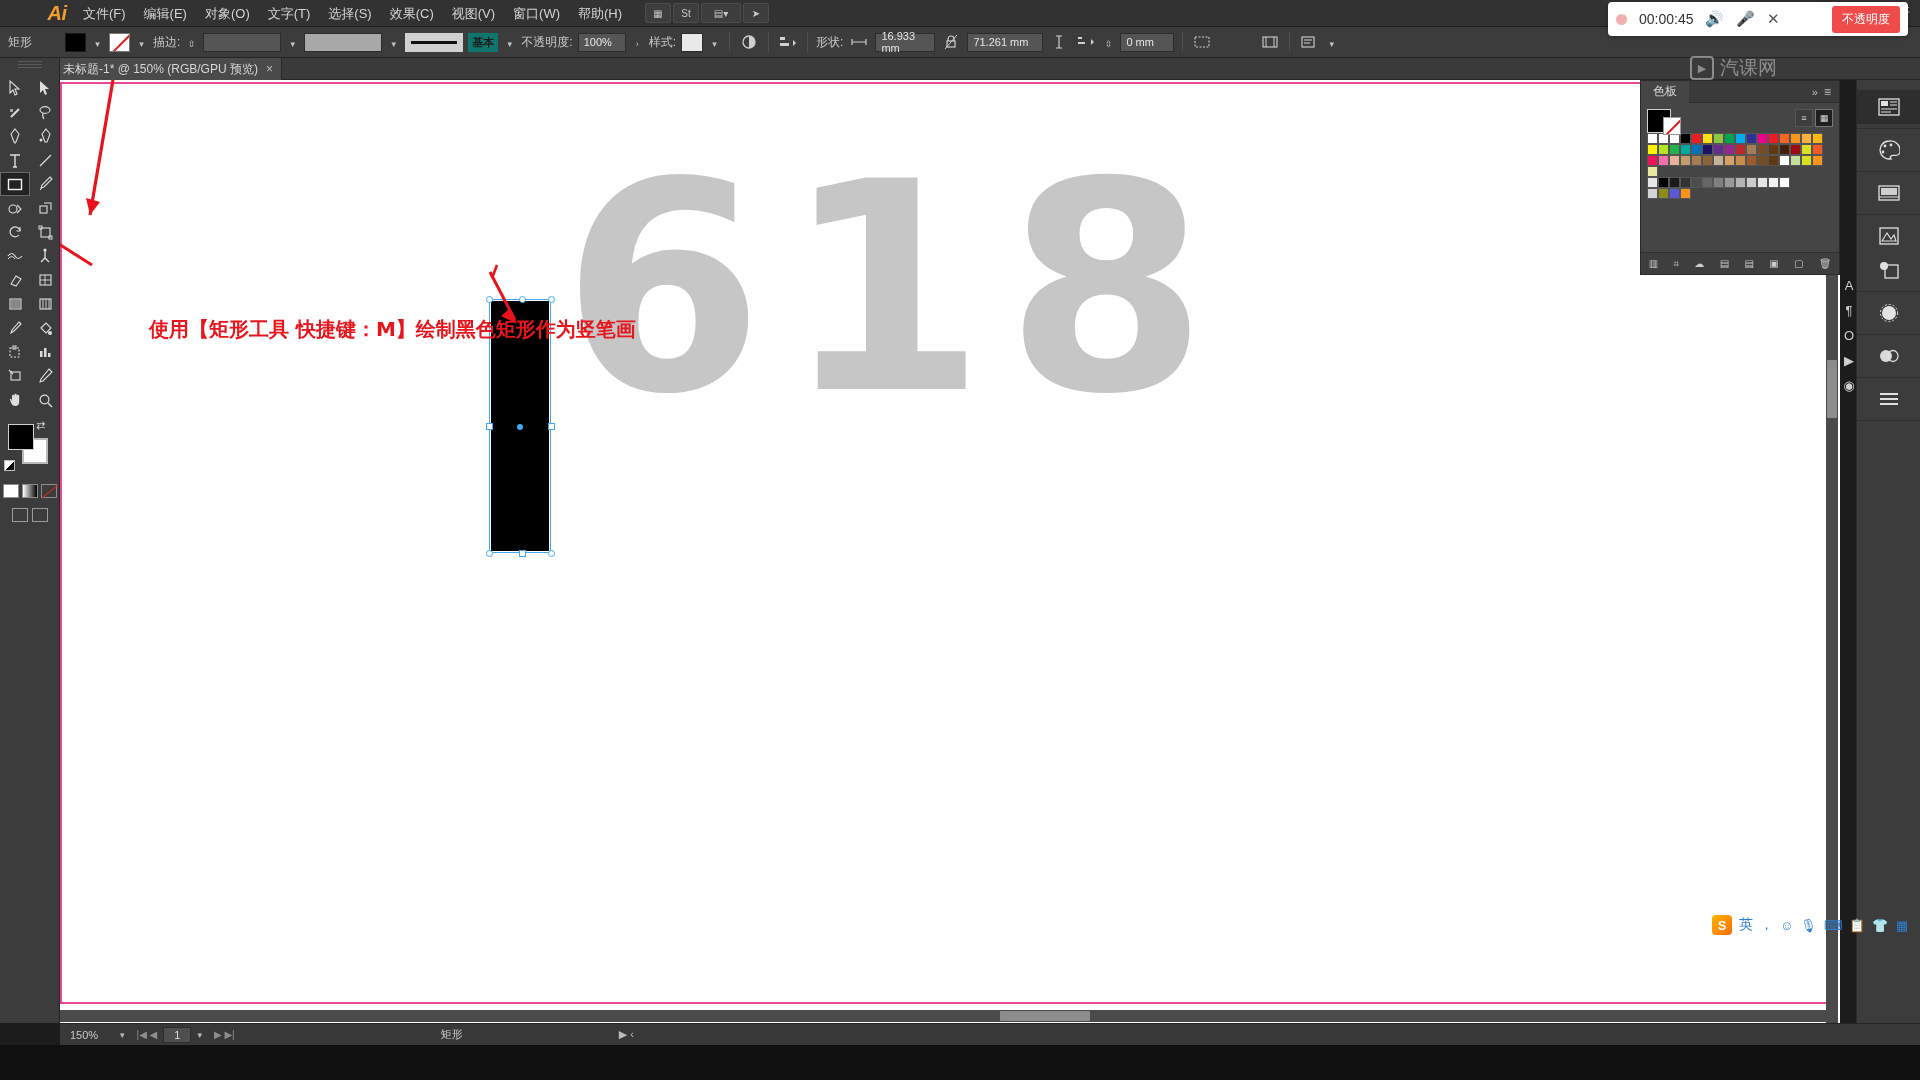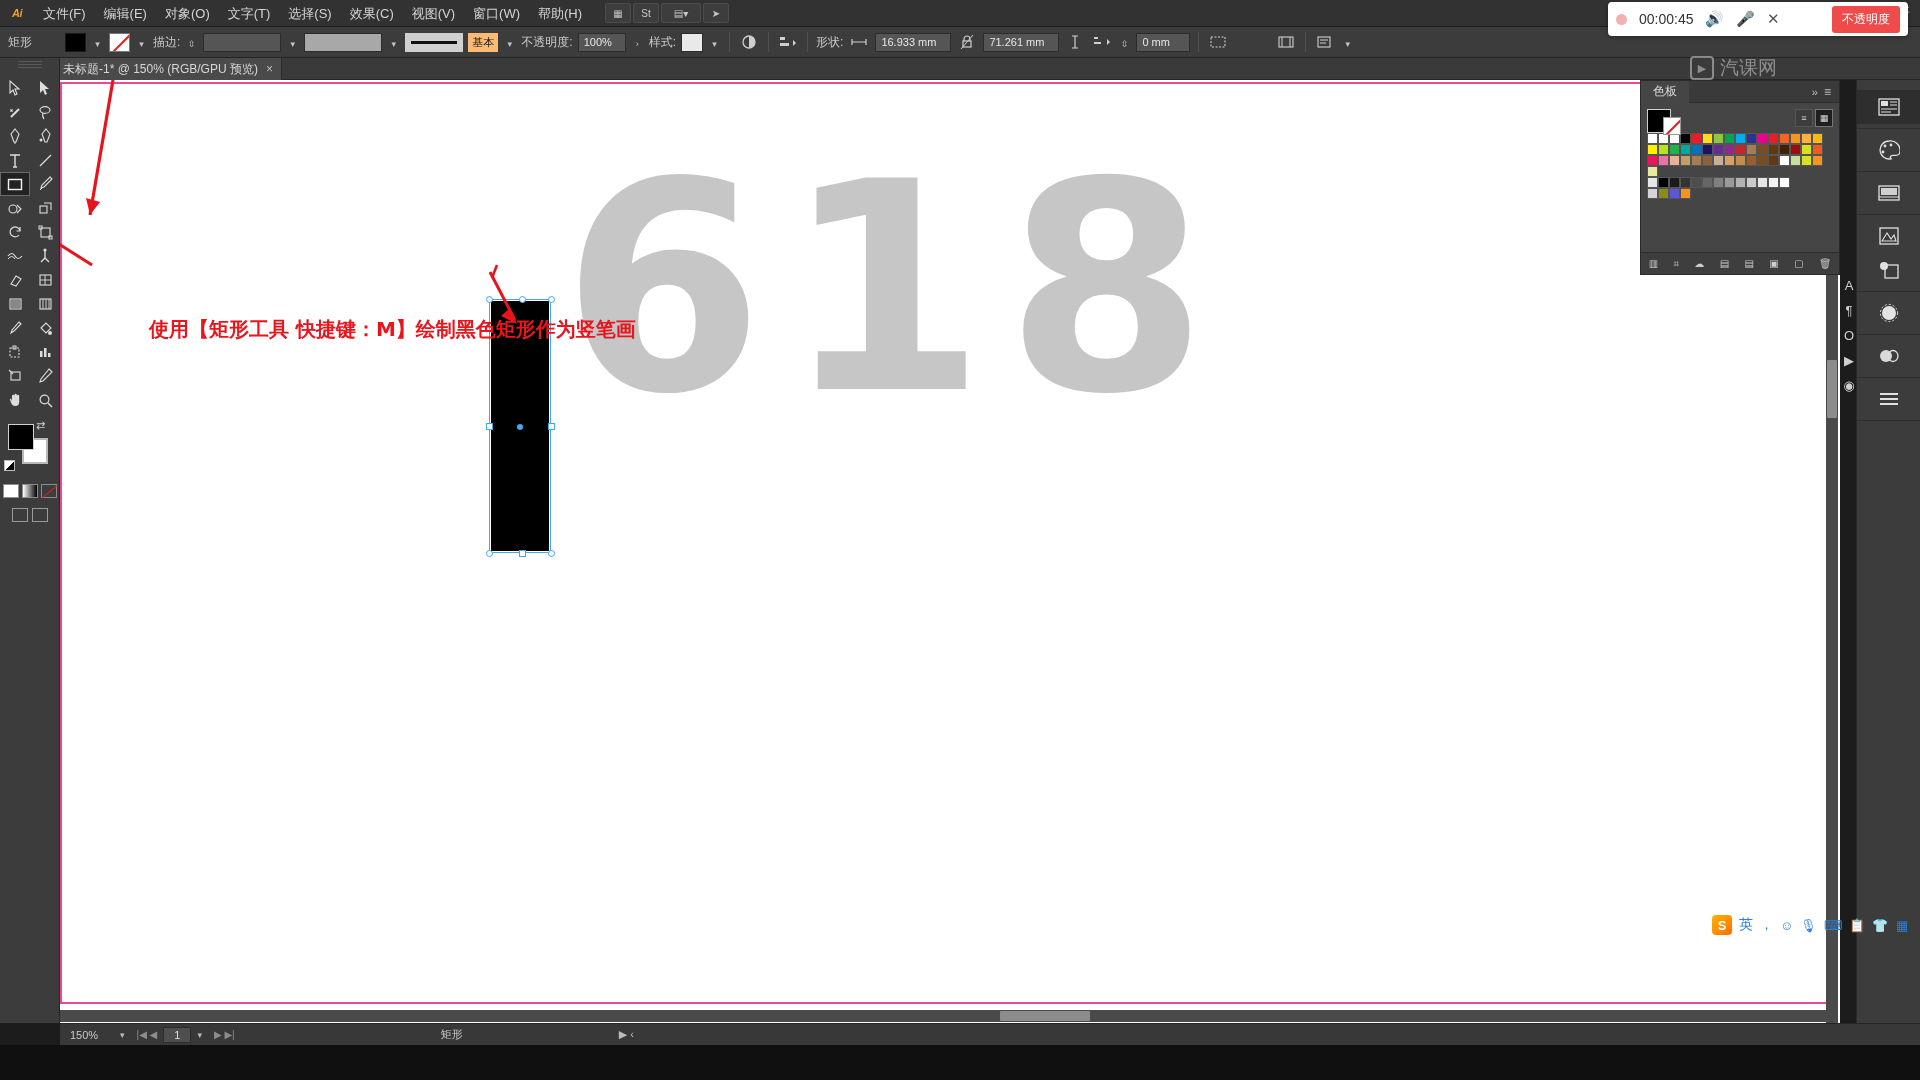--- a/index.html
+++ b/index.html
@@ -13,22 +13,23 @@
   #app { position: relative; width: 1920px; height: 1080px; }
 
   
   .menubar {
     position: absolute; top: 0; left: 0; width: 1920px; height: 27px;
     background: #323232; display: flex; align-items: center;
     border-bottom: 1px solid #1e1e1e;
   }
   .ai-logo {
     width: 34px; height: 27px; display: flex; align-items: center; justify-content: center;
-    color: #f79d2b; font-weight: bold; font-size: 11px; font-style: italic;
+    color: #f79d2b; font-weight: bold; font-size: 20px; font-style: italic;
     letter-spacing: -0.5px;
+    margin-left: 40px;
   }
   .menu-item {
     padding: 0 9px; height: 27px; line-height: 27px;
     color: #d4d4d4; font-size: 13px; white-space: nowrap; cursor: default;
   }
   .menubar-right-icons { display: flex; align-items: center; margin-left: 14px; gap: 2px; }
   .mb-icon {
     width: 26px; height: 20px; border-radius: 2px; background: #3d3d3d;
     display: flex; align-items: center; justify-content: center;
     color: #c8c8c8; font-size: 10px; border: 1px solid #4c4c4c;
@@ -69,22 +70,22 @@
     height: 19px; background: #555; border: 1px solid #2c2c2c;
     display: flex; align-items: center; padding: 0 4px; color: #ddd; font-size: 11px;
   }
   .cb-dd.wide { width: 78px; }
   .cb-dd.empty { background: #a8a8a8; width: 78px; }
   .stroke-preview {
     width: 58px; height: 19px; background: #d0d0d0; display: flex;
     align-items: center; justify-content: center;
   }
   .stroke-preview .bar { width: 46px; height: 3px; background: #101010; }
-  .stroke-name { color: #1a1a1a; font-size: 11px; background: #fdba74;
-     height:19px; display:flex; align-items:center; padding: 0 4px;}
+  .stroke-name { color: #1a1a1a; font-size: 11px; background: #0f766e;
+     height:19px; display:flex; align-items:center; padding: 0 4px; font-weight: bold;}
   .style-thumb { width: 22px; height: 19px; background: #e9e9e9; border: 1px solid #2c2c2c; }
   .cb-icon {
     width: 22px; height: 21px; display: flex; align-items: center; justify-content: center;
     color: #cfcfcf; font-size: 12px;
   }
   .cb-icon svg { display: block; }
   .cb-btn-text { color: #d6d6d6; font-size: 12px; padding: 0 6px; margin-top: 47px; }
 
   
   .tabbar {
@@ -360,21 +361,21 @@
           <path d="M14 5 l3 3 -3 3z" fill="#cfcfcf"></path>
         </svg>
     </div>
     <div class="cb-sep"></div>
     <div class="cb-label">形状:</div>
     <div class="cb-icon">
       <svg width="18" height="12" viewBox="0 0 18 12">
           <path d="M2 6h14M2 3v6M16 3v6" stroke="#cfcfcf" stroke-width="1.2" fill="none"></path>
         </svg>
     </div>
-    <div class="cb-field" style="width:76px">16.933 mm</div>
+    <div class="cb-field" style="width:60px">16.933 mm</div>
     <div class="cb-icon">
       <svg width="14" height="16" viewBox="0 0 14 16">
           <path d="M4 7V5a3 3 0 0 1 6 0v2" stroke="#cfcfcf" fill="none" stroke-width="1.2"></path>
           <rect x="3" y="7" width="8" height="6" fill="none" stroke="#cfcfcf" stroke-width="1.2"></rect>
           <path d="M1 15 L13 1" stroke="#cfcfcf" stroke-width="1"></path>
         </svg>
     </div>
     <div class="cb-field" style="width:76px">71.261 mm</div>
     <div class="cb-icon">
       <svg width="14" height="16" viewBox="0 0 14 16">

